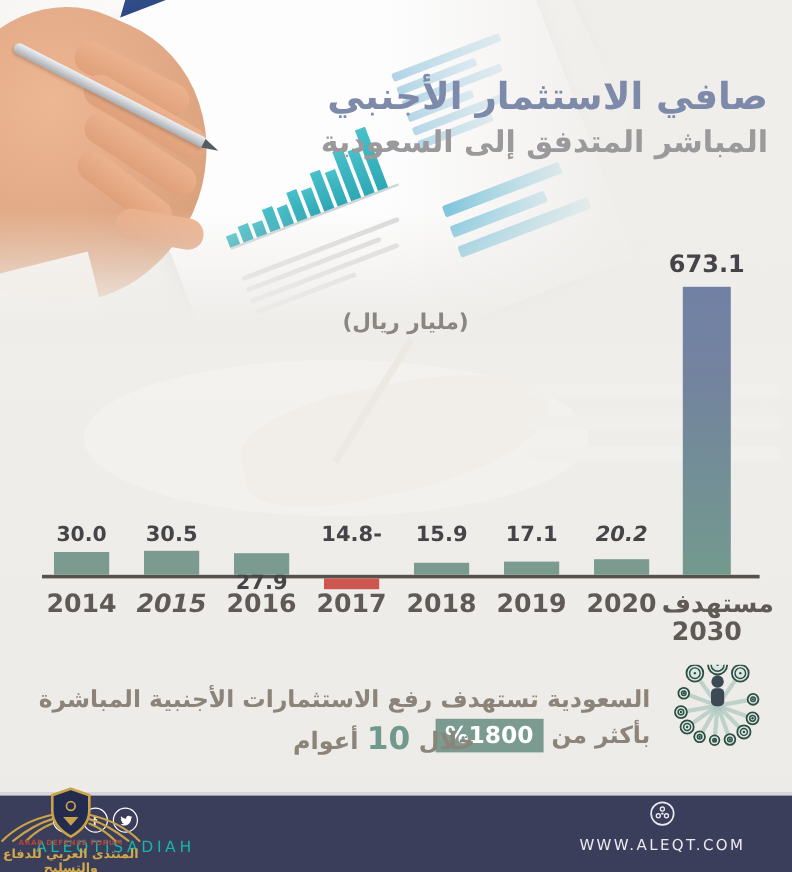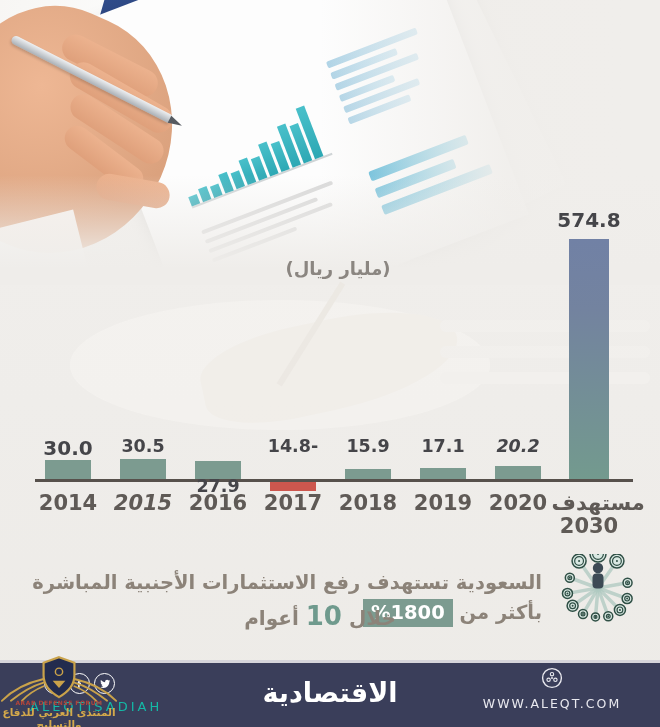--- a/index.html
+++ b/index.html
@@ -153,47 +153,51 @@
     <div class="ph-fade-b"></div>
   </div>
 
   <div class="mid-ghost">
     <div class="g1"></div>
       <div class="g2"></div>
       <div class="g3"></div>
       <div class="g4"></div>
   </div>
 
+  <div class="title-block">
+    <div class="title-1">صافي الاستثمار الأجنبي</div>
+    <div class="title-2">المباشر المتدفق إلى السعودية</div>
+  </div>
 
   <div class="unit-label">(مليار ريال)</div>
 
   <div class="chart">
     <div class="axis"></div>
-  <div class="col-val" dir="ltr" style="left: 30.5px; width: 75px; top: 236px; font-size: 20px;">30.0</div>
+  <div class="col-val" dir="ltr" style="left: 30.5px; width: 75px; top: 236px; font-size: 17px;">30.0</div>
       <div class="bar pos" style="left: 45px; width: 46px; height: 19.2px; top: 259.8px;"></div>
       <div class="col-year" style="left: 30.5px; width: 75px;">2014</div>
       <div class="col-val" dir="ltr" style="left: 105.5px; width: 75px; top: 236px; font-size: 17.5px;">30.5</div>
       <div class="bar pos" style="left: 120px; width: 46px; height: 19.52px; top: 259.48px;"></div>
       <div class="col-year" style="left: 105.5px; width: 75px; font-style: italic;">2015</div>
       <div class="col-val" dir="ltr" style="left: 180.5px; width: 75px; top: 236px; font-size: 17.5px; margin-top: 40px;">27.9</div>
       <div class="bar pos" style="left: 195px; width: 46px; height: 17.856px; top: 261.144px;"></div>
       <div class="col-year" style="left: 180.5px; width: 75px;">2016</div>
       <div class="col-val" dir="ltr" style="left: 255.5px; width: 75px; top: 236px; font-size: 17.5px;">14.8-</div>
       <div class="bar neg" style="left: 270px; width: 46px; height: 9.472px; top: 282px;"></div>
       <div class="col-year" style="left: 255.5px; width: 75px;">2017</div>
       <div class="col-val" dir="ltr" style="left: 330.5px; width: 75px; top: 236px; font-size: 17.5px;">15.9</div>
       <div class="bar pos" style="left: 345px; width: 46px; height: 10.176px; top: 268.824px;"></div>
       <div class="col-year" style="left: 330.5px; width: 75px;">2018</div>
       <div class="col-val" dir="ltr" style="left: 405.5px; width: 75px; top: 236px; font-size: 17.5px;">17.1</div>
       <div class="bar pos" style="left: 420px; width: 46px; height: 10.944px; top: 268.056px;"></div>
       <div class="col-year" style="left: 405.5px; width: 75px;">2019</div>
       <div class="col-val" dir="ltr" style="left: 480.5px; width: 75px; top: 236px; font-size: 17.5px; font-style: italic;">20.2</div>
       <div class="bar pos" style="left: 495px; width: 46px; height: 12.928px; top: 266.072px;"></div>
       <div class="col-year" style="left: 480.5px; width: 75px;">2020</div>
-      <div class="col-val" dir="ltr" style="left: 551.5px; width: 75px; top: 8px; font-size: 20px;">574.8</div>
+      <div class="col-val" dir="ltr" style="left: 551.5px; width: 75px; top: 8px; font-size: 20px;">673.1</div>
       <div class="bar target" style="left: 569px; width: 40px; height: 240px; top: 39px;"></div>
       <div class="col-year" style="left: 551.5px; width: 75px;">
         <div>مستهدف</div>
         <div>2030</div>
       </div>
     </div>
 
   <div class="msg1">
     <span>السعودية تستهدف رفع  الاستثمارات الأجنبية المباشرة بأكثر من</span>
     <span class="hl">1800%</span>
@@ -253,21 +257,20 @@
         <line x1="48" y1="34" x2="66.92802239958452" y2="6.967982538463271" stroke="#aec9c0" stroke-width="3.5" opacity=".75"></line>
         <circle cx="66.92802239958452" cy="6.967982538463271" r="7" fill="#d9e8e2" stroke="#2f4f45" stroke-width="1.5"></circle>
         <circle cx="66.92802239958452" cy="6.967982538463271" r="4.4" fill="none" stroke="#2f4f45" stroke-width="1.2"></circle>
         <circle cx="66.92802239958452" cy="6.967982538463271" r="1" fill="#2f4f45"></circle>
       </g>
     <circle cx="48" cy="14" r="5.2" fill="#3d4a55"></circle>
     <rect x="42.5" y="19.5" width="11" height="15" rx="4" fill="#3d4a55"></rect>
   </svg>
 
   <div class="footer">
-    <div class="brand">الاقتصادية</div>
 
     <div class="site-block">
       <svg width="22" height="22" viewBox="0 0 22 22">
         <circle cx="11" cy="11" r="9.4" fill="none" stroke="#e9e9ef" stroke-width="1.4"></circle>
         <circle cx="11" cy="7.2" r="1.7" fill="none" stroke="#e9e9ef" stroke-width="1.1"></circle>
         <circle cx="7.6" cy="12.8" r="1.7" fill="none" stroke="#e9e9ef" stroke-width="1.1"></circle>
         <circle cx="14.4" cy="12.8" r="1.7" fill="none" stroke="#e9e9ef" stroke-width="1.1"></circle>
         <circle cx="11" cy="11" r="1" fill="#e9e9ef"></circle>
       </svg>
       <div class="site-url">WWW.ALEQT.COM</div>

